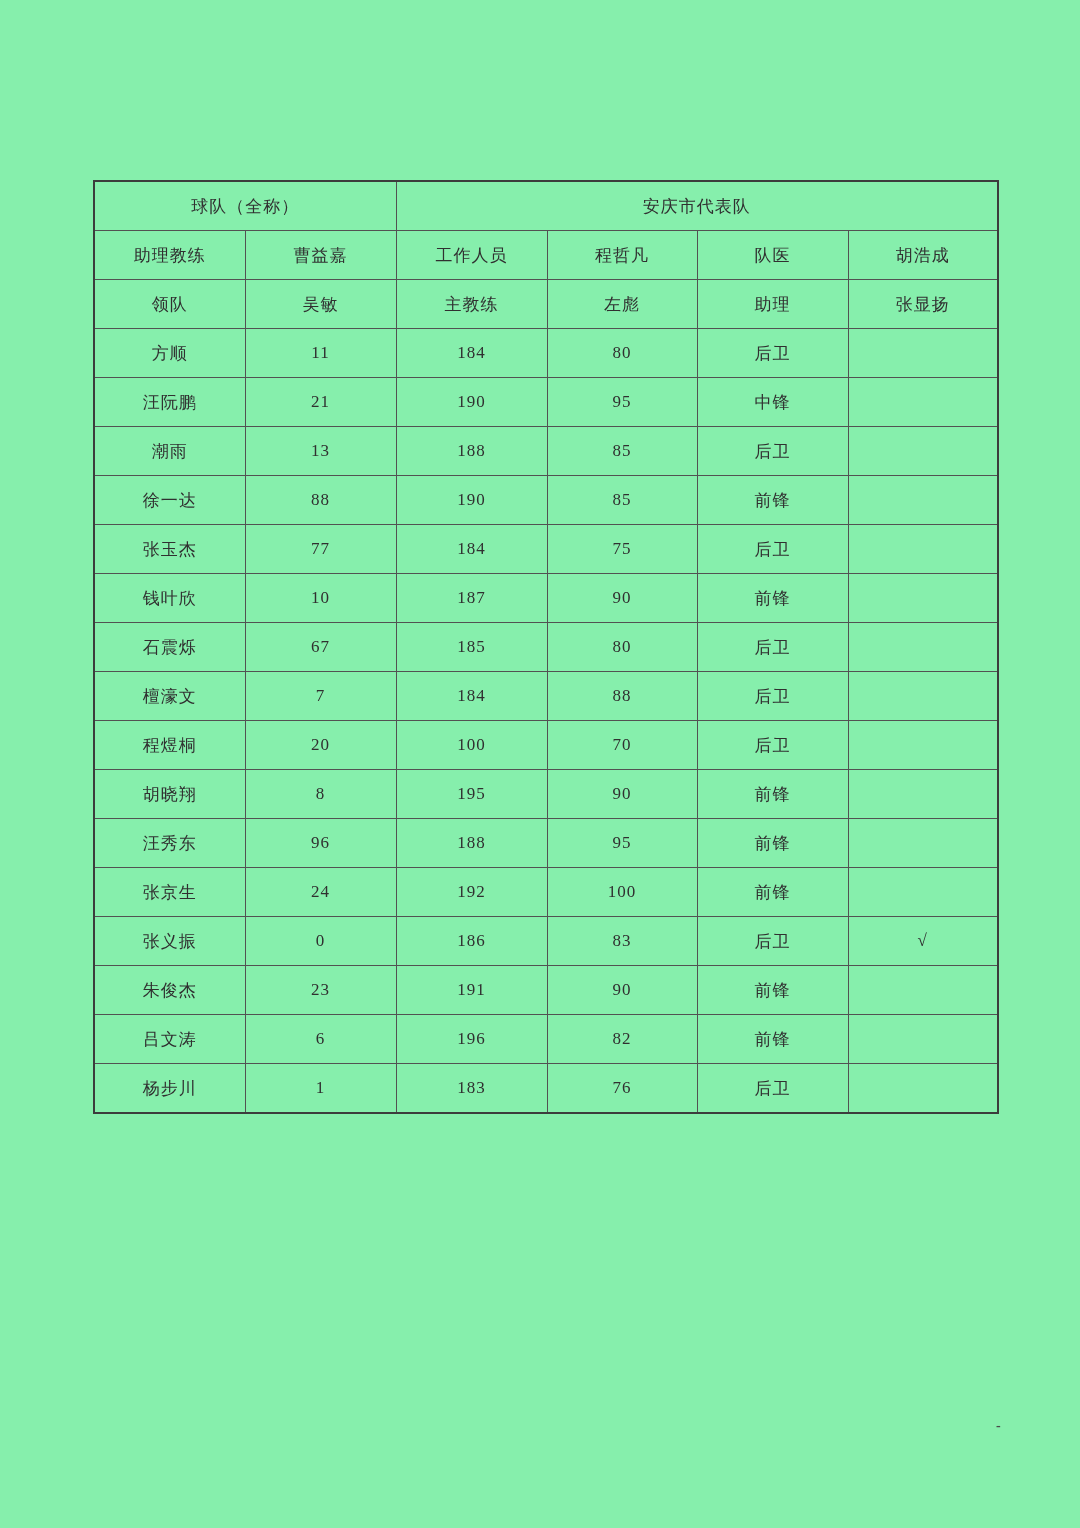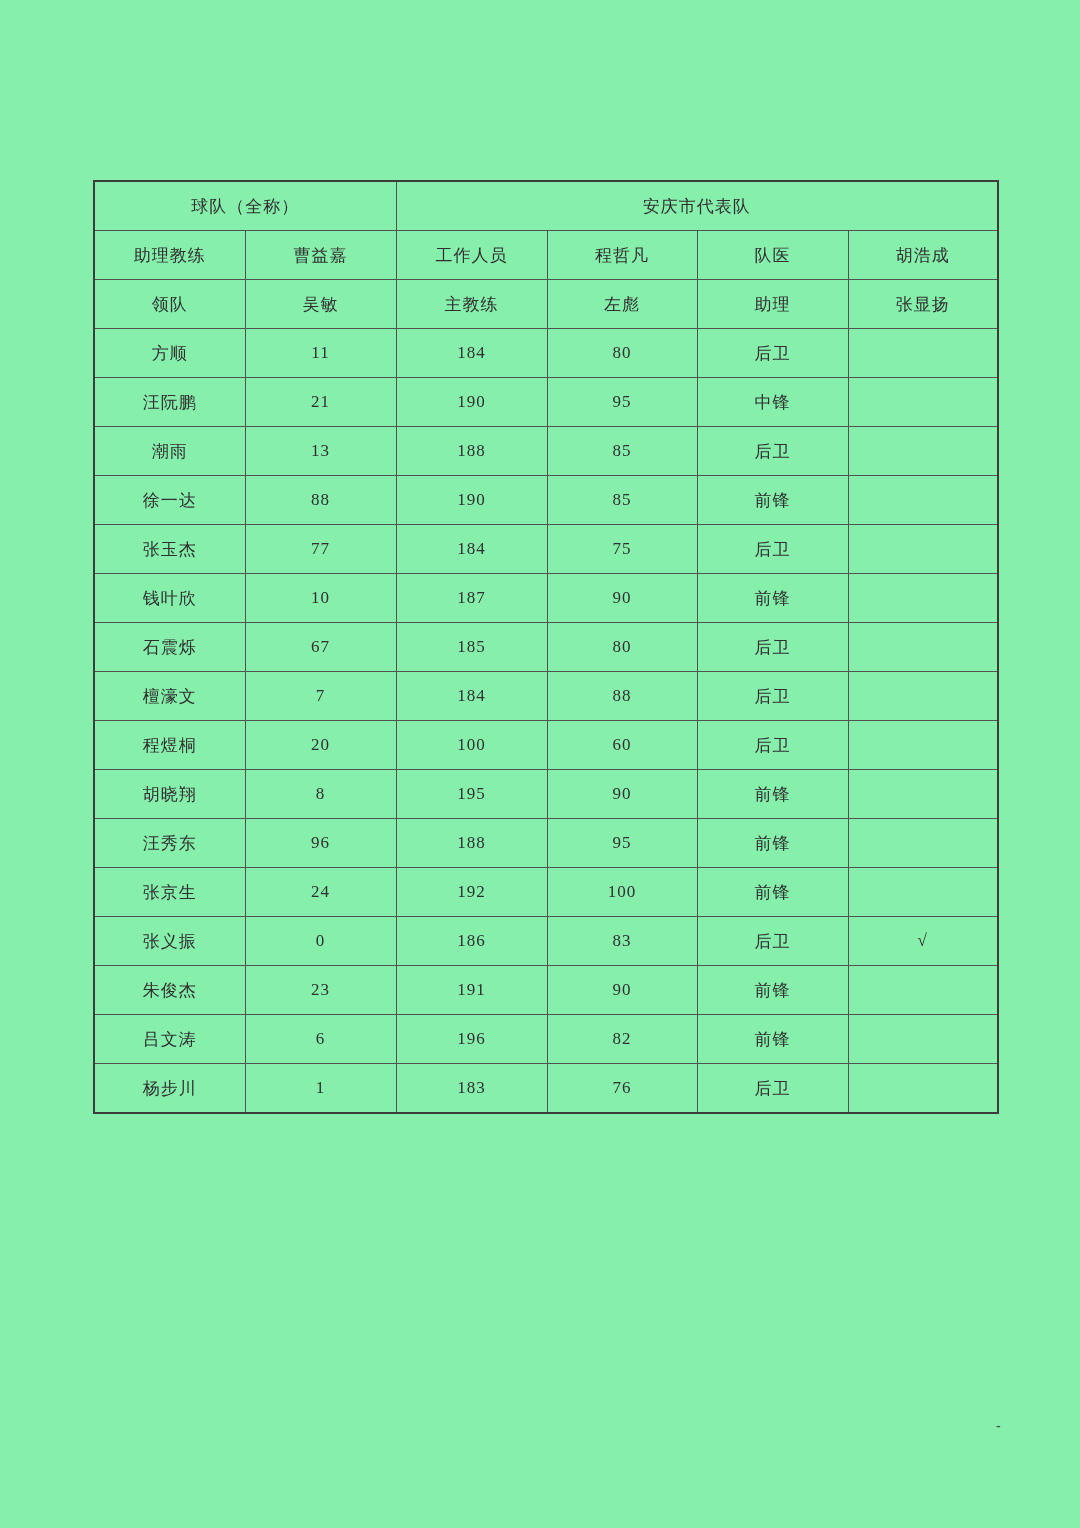--- a/index.html
+++ b/index.html
@@ -165,21 +165,21 @@
           <td>后卫</td>
           <td class="check-cell"></td>
         </tr>
 
 
 
         <tr>
           <td>程煜桐</td>
           <td>20</td>
           <td>100</td>
-          <td>60</td>
+          <td>70</td>
           <td>后卫</td>
           <td class="check-cell"></td>
         </tr>
 
         <tr>
           <td>胡晓翔</td>
           <td>8</td>
           <td>195</td>
           <td>90</td>
           <td>前锋</td>

